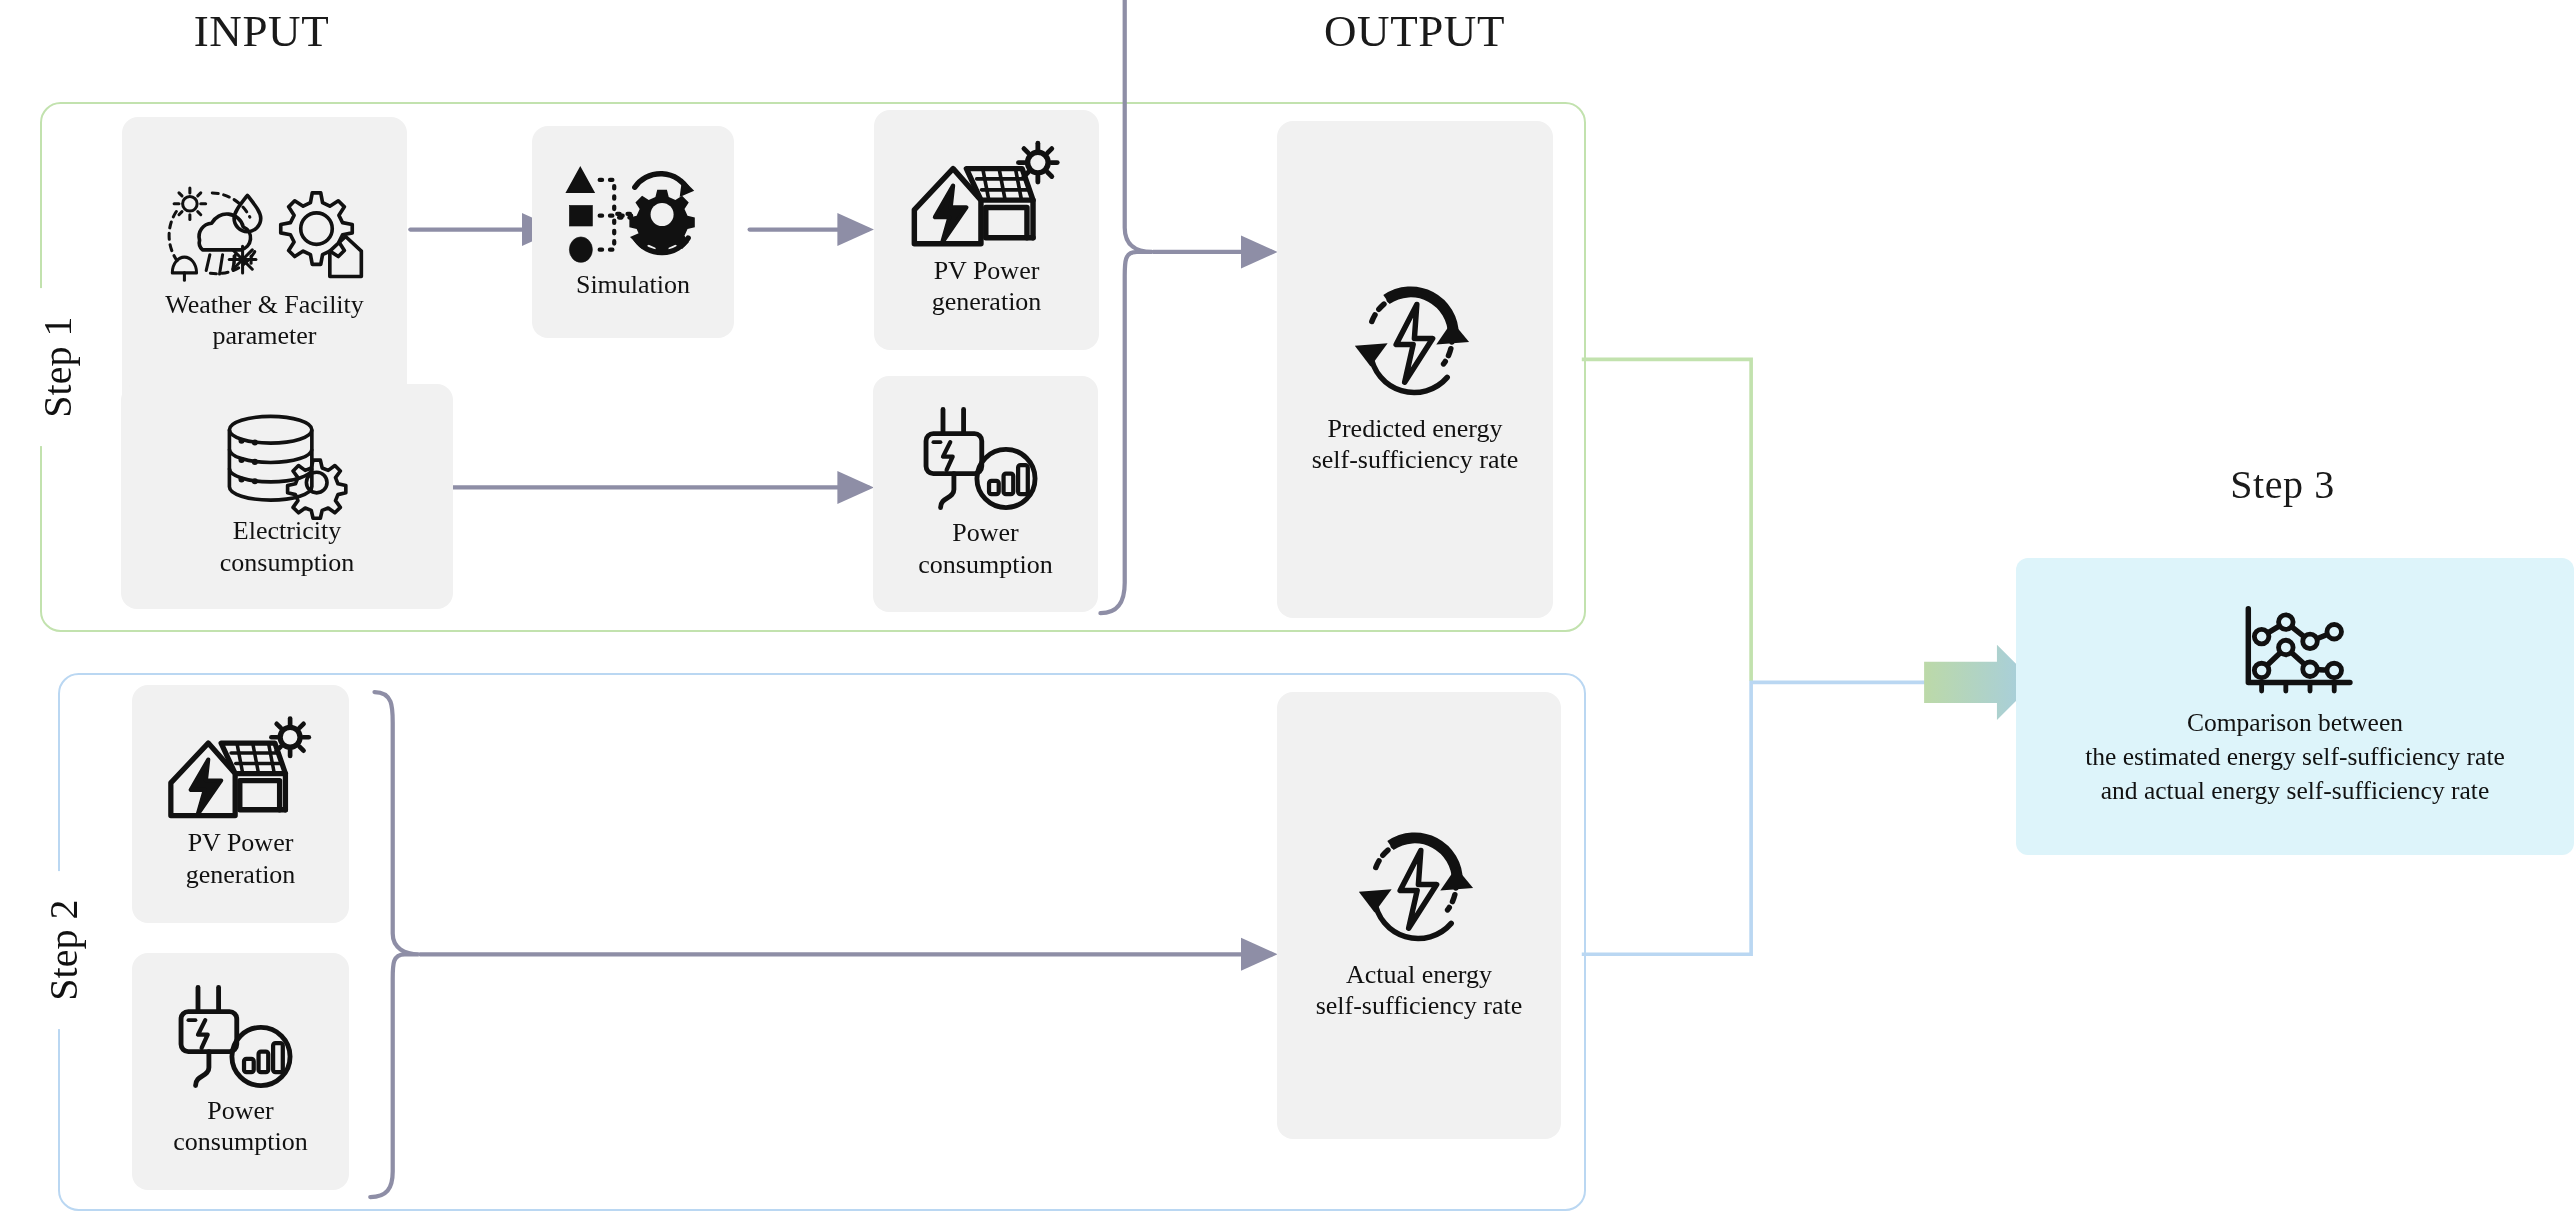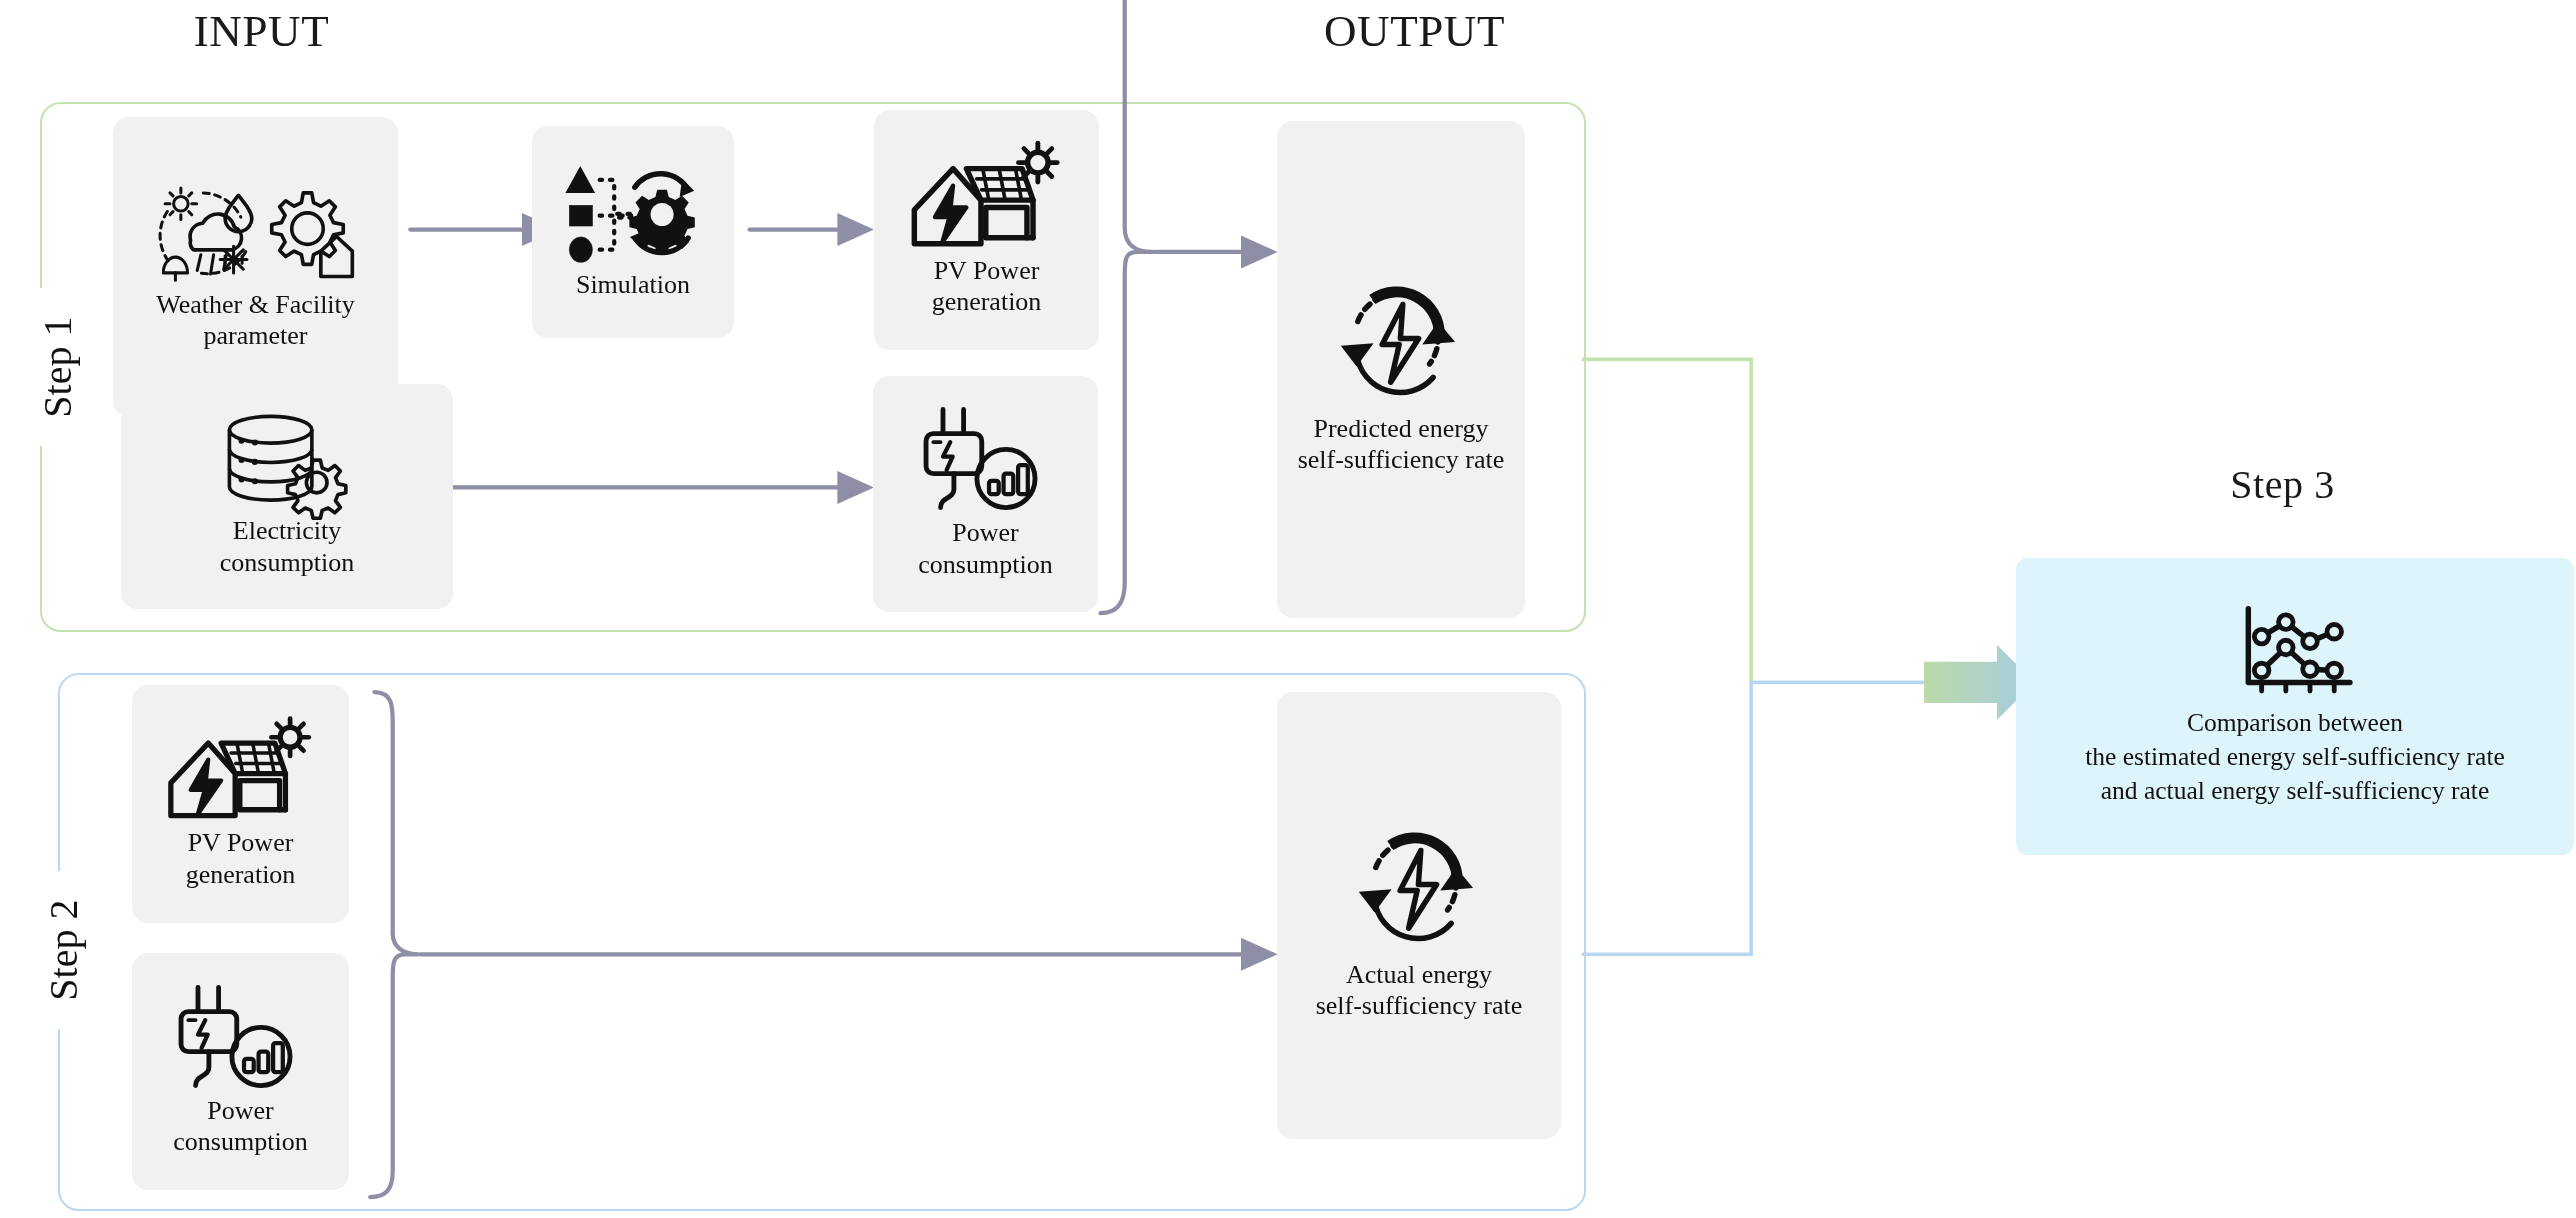--- a/index.html
+++ b/index.html
@@ -90,21 +90,21 @@
     <path d="M2606,592 L2885,592 L2885,1122" stroke="#c2e2ae"></path>
 
     <path d="M2606,1572 L2885,1572 L2885,1124 L3310,1124" stroke="#bad7f2"></path>
   </g>
 
   <g>
     <path d="M3170,1090 L3290,1090 L3290,1062 L3352,1124 L3290,1186 L3290,1158 L3170,1158 Z" fill="url(#bigArrowGrad)"></path>
   </g>
 </svg>
 
-<div class="card" style="left:113px;top:117px;width:285px;height:300px;">
+<div class="card" style="left:122px;top:117px;width:285px;height:300px;">
   <div class="ico">
     <svg width="200" height="103" viewBox="0 0 330 170">
       <g fill="none" stroke="#111" stroke-width="5" stroke-linecap="round" stroke-linejoin="round">
 
         <path d="M78,18 A72,72 0 0,1 140,58" stroke-dasharray="10 9"></path>
         <path d="M148,115 A72,72 0 0,1 72,150" stroke-dasharray="10 9"></path>
         <path d="M20,130 A72,72 0 0,1 22,44" stroke-dasharray="10 9"></path>
 
         <circle cx="41" cy="36" r="12"></circle>
         <g stroke-width="5">
@@ -266,21 +266,21 @@
         <rect x="144" y="110" width="16" height="34" rx="4"></rect>
         <rect x="168" y="96" width="16" height="48" rx="4"></rect>
       </g>
     </svg>
   </div>
   <div class="cap">
     <span>Power</span><br><span>consumption</span>
   </div>
 </div>
 
-<div class="card" style="left:1277px;top:121px;width:248px;height:497px;">
+<div class="card" style="left:1277px;top:121px;width:276px;height:497px;">
   <div class="ico">
     <svg width="152" height="146" viewBox="0 0 250 240">
       <g fill="none" stroke="#111" stroke-width="9" stroke-linecap="round">
         <path d="M52,150 A72,72 0 0,0 178,188"></path>
         <path d="M54,96 A72,72 0 0,1 92,56" stroke-dasharray="12 11"></path>
         <path d="M186,118 A72,72 0 0,1 172,166" stroke-dasharray="12 11"></path>
       </g>
       <g fill="none" stroke="#111" stroke-width="18" stroke-linecap="butt">
         <path d="M78,60 A70,70 0 0,1 188,118"></path>
       </g>

